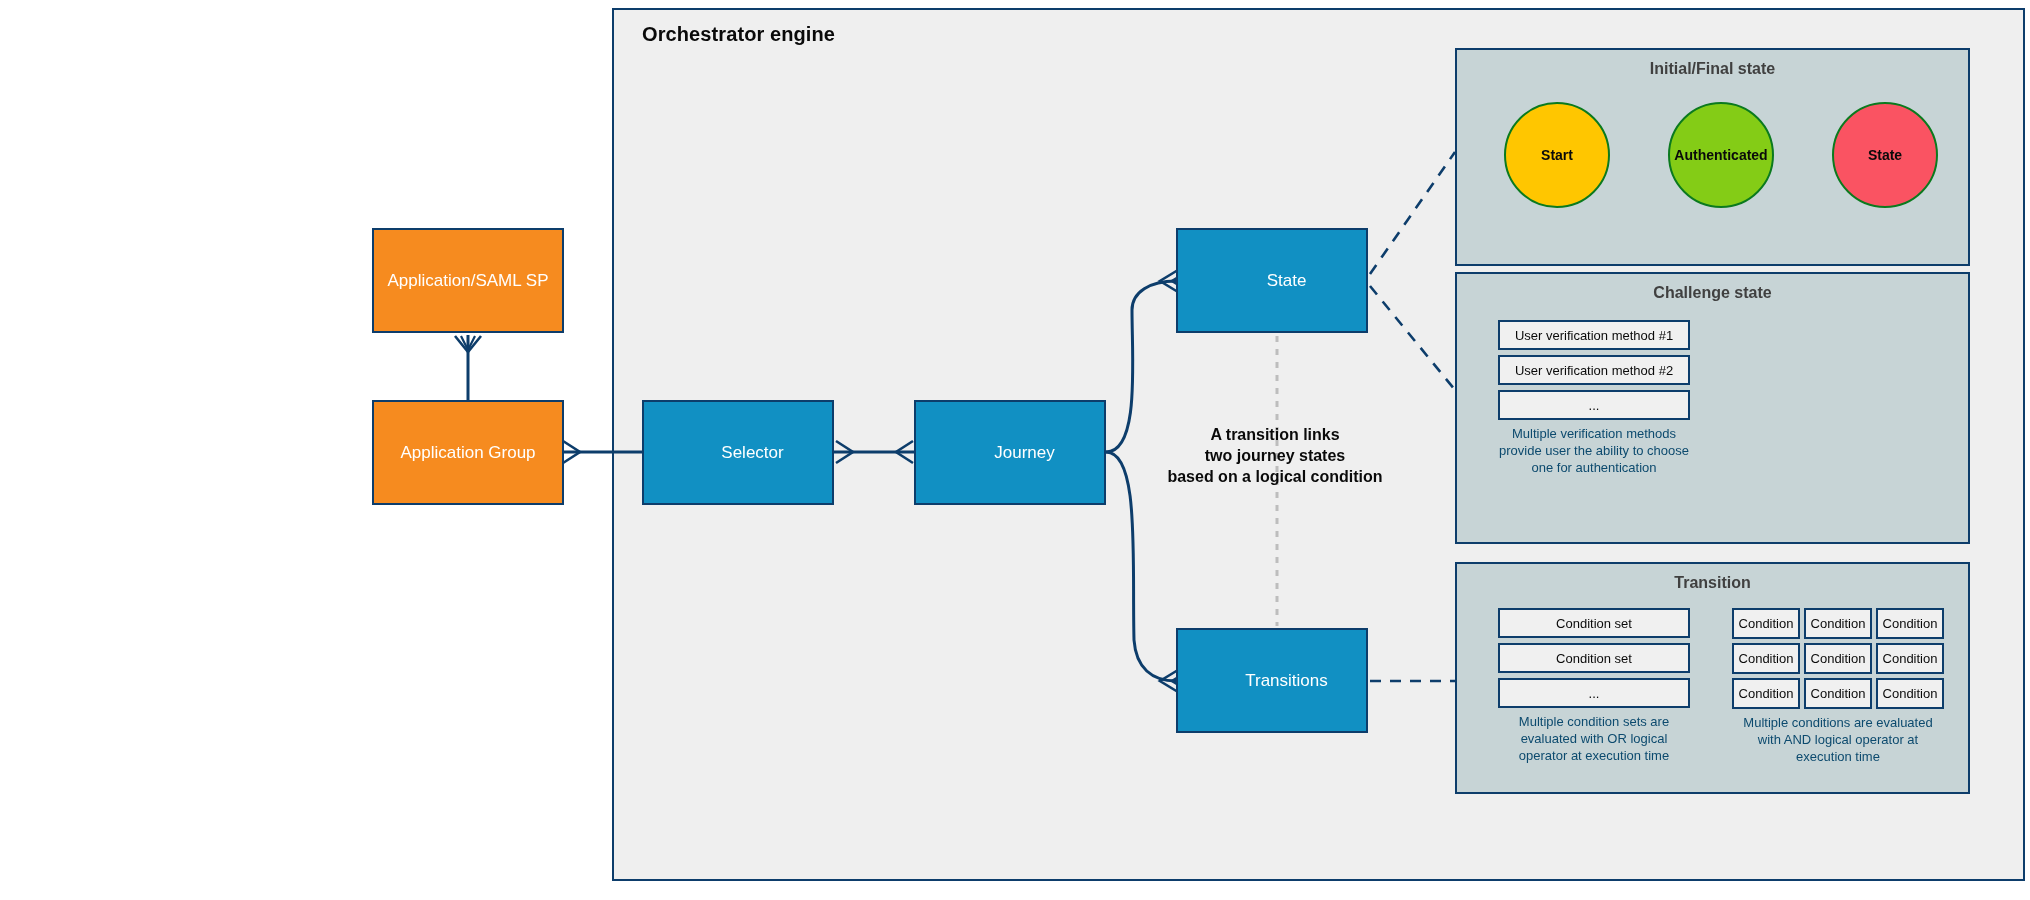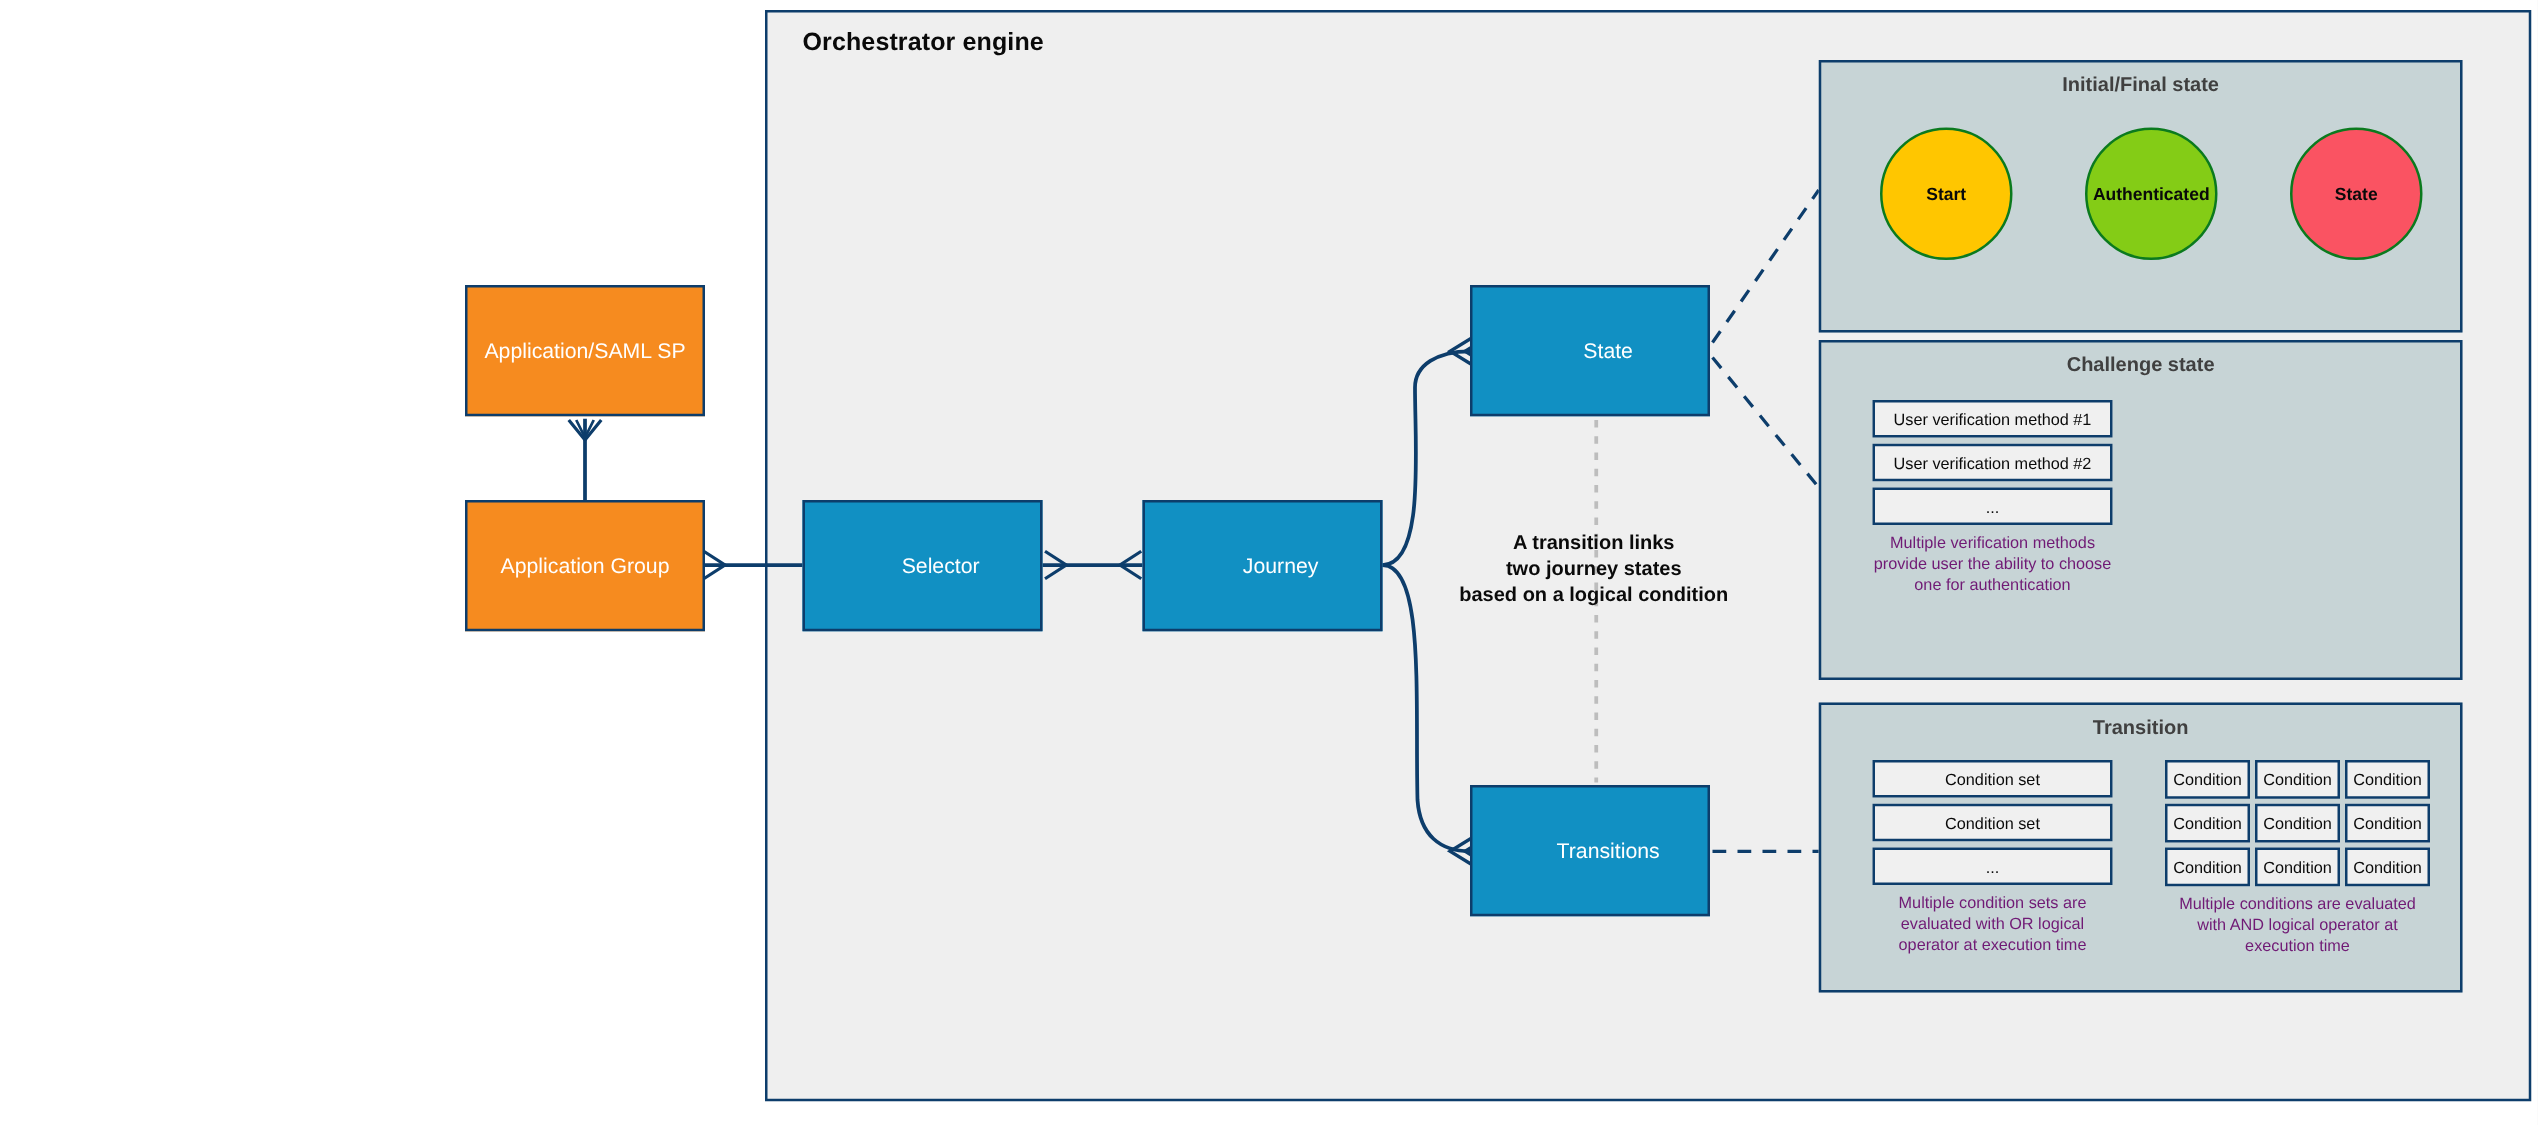--- a/index.html
+++ b/index.html
@@ -70,21 +70,21 @@
   .circ.c2{left:375px;}
 
   
   .stack{position:absolute;}
   .rowbox{
     box-sizing:border-box;background:#F0F0F0;border:2px solid #0D3D6B;
     height:30px;display:flex;align-items:center;justify-content:center;
     font-size:13px;color:#0A0A0A;margin-bottom:5px;
   }
   .caption{
-    font-size:13px;color:#701a75;text-align:center;line-height:1.3;
+    font-size:13px;color:#0c4a6e;text-align:center;line-height:1.3;
     margin-top:6px;
   }
 
   #ch-stack{left:41px;top:46px;width:192px;}
   #tr-left{left:41px;top:44px;width:192px;}
   #tr-right{left:275px;top:44px;width:212px;}
   .condrow{display:flex;gap:4px;margin-bottom:4px;}
   .condcell{
     box-sizing:border-box;flex:1;background:#F0F0F0;border:2px solid #0D3D6B;
     height:31px;display:flex;align-items:center;justify-content:center;

